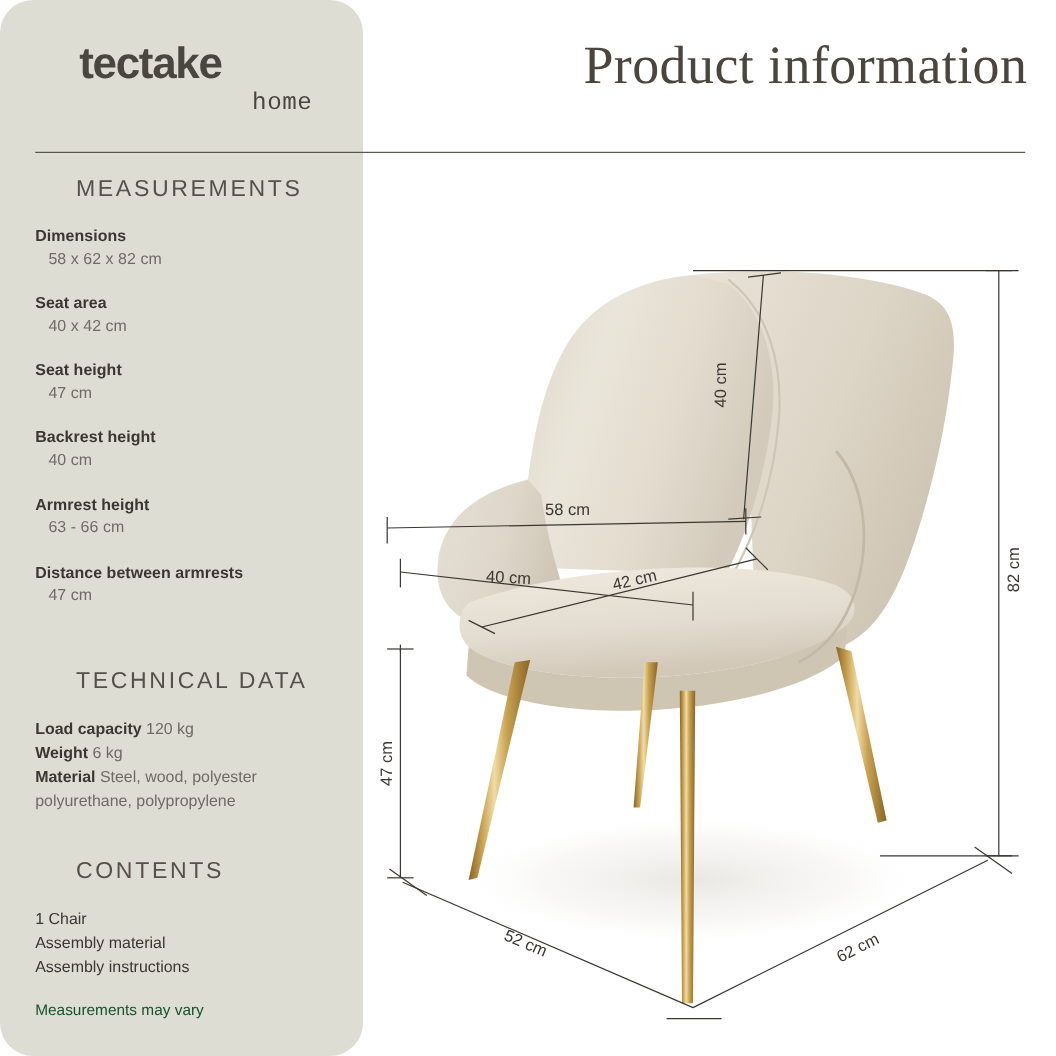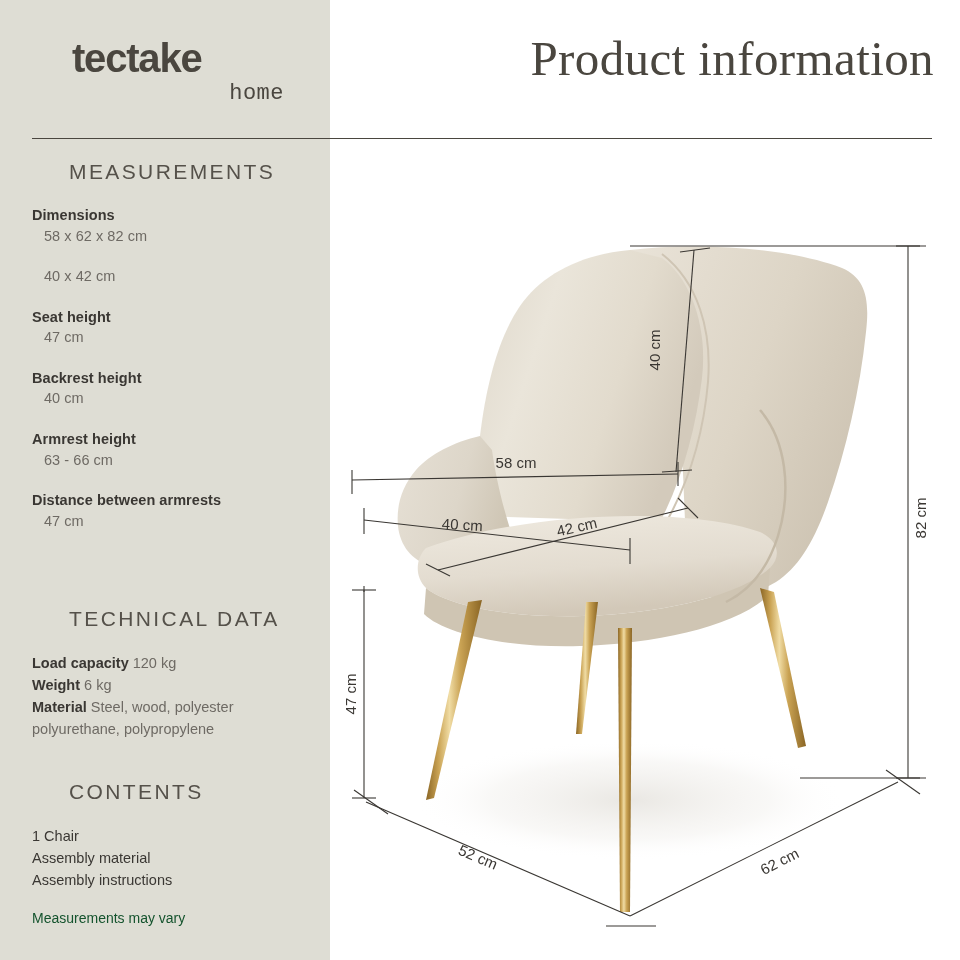--- a/index.html
+++ b/index.html
@@ -9,20 +9,21 @@
     font-family:"Liberation Sans", sans-serif;
     overflow:hidden;
     position:relative;
   }
   #page{position:relative;width:960px;height:960px;overflow:hidden;background:#fff;}
 
   
   .sidebar{
     position:absolute;left:0;top:0;width:330px;height:960px;
     background:#deddd4;
+    border-radius:30px;
   }
   .logo-wrap{position:absolute;left:72px;top:38px;width:220px;}
   .logo-main{
     font-family:"Liberation Sans", sans-serif;
     font-weight:bold;font-size:40px;letter-spacing:-1.2px;
     color:#4a463f;line-height:1;
   }
   .logo-sub{
     font-family:Liberation Mono, monospace;
     font-size:22px;color:#4a463f;line-height:1;
@@ -96,20 +97,21 @@
     </div>
 
     <div class="section-head" id="head-measurements">MEASUREMENTS</div>
 
     <div class="meas-list">
       <div class="meas-item">
         <div class="meas-label">Dimensions</div>
         <div class="meas-value">58 x 62 x 82 cm</div>
       </div>
       <div class="meas-item">
+        <div class="meas-label">Seat area</div>
         <div class="meas-value">40 x 42 cm</div>
       </div>
       <div class="meas-item">
         <div class="meas-label">Seat height</div>
         <div class="meas-value">47 cm</div>
       </div>
       <div class="meas-item">
         <div class="meas-label">Backrest height</div>
         <div class="meas-value">40 cm</div>
       </div>

